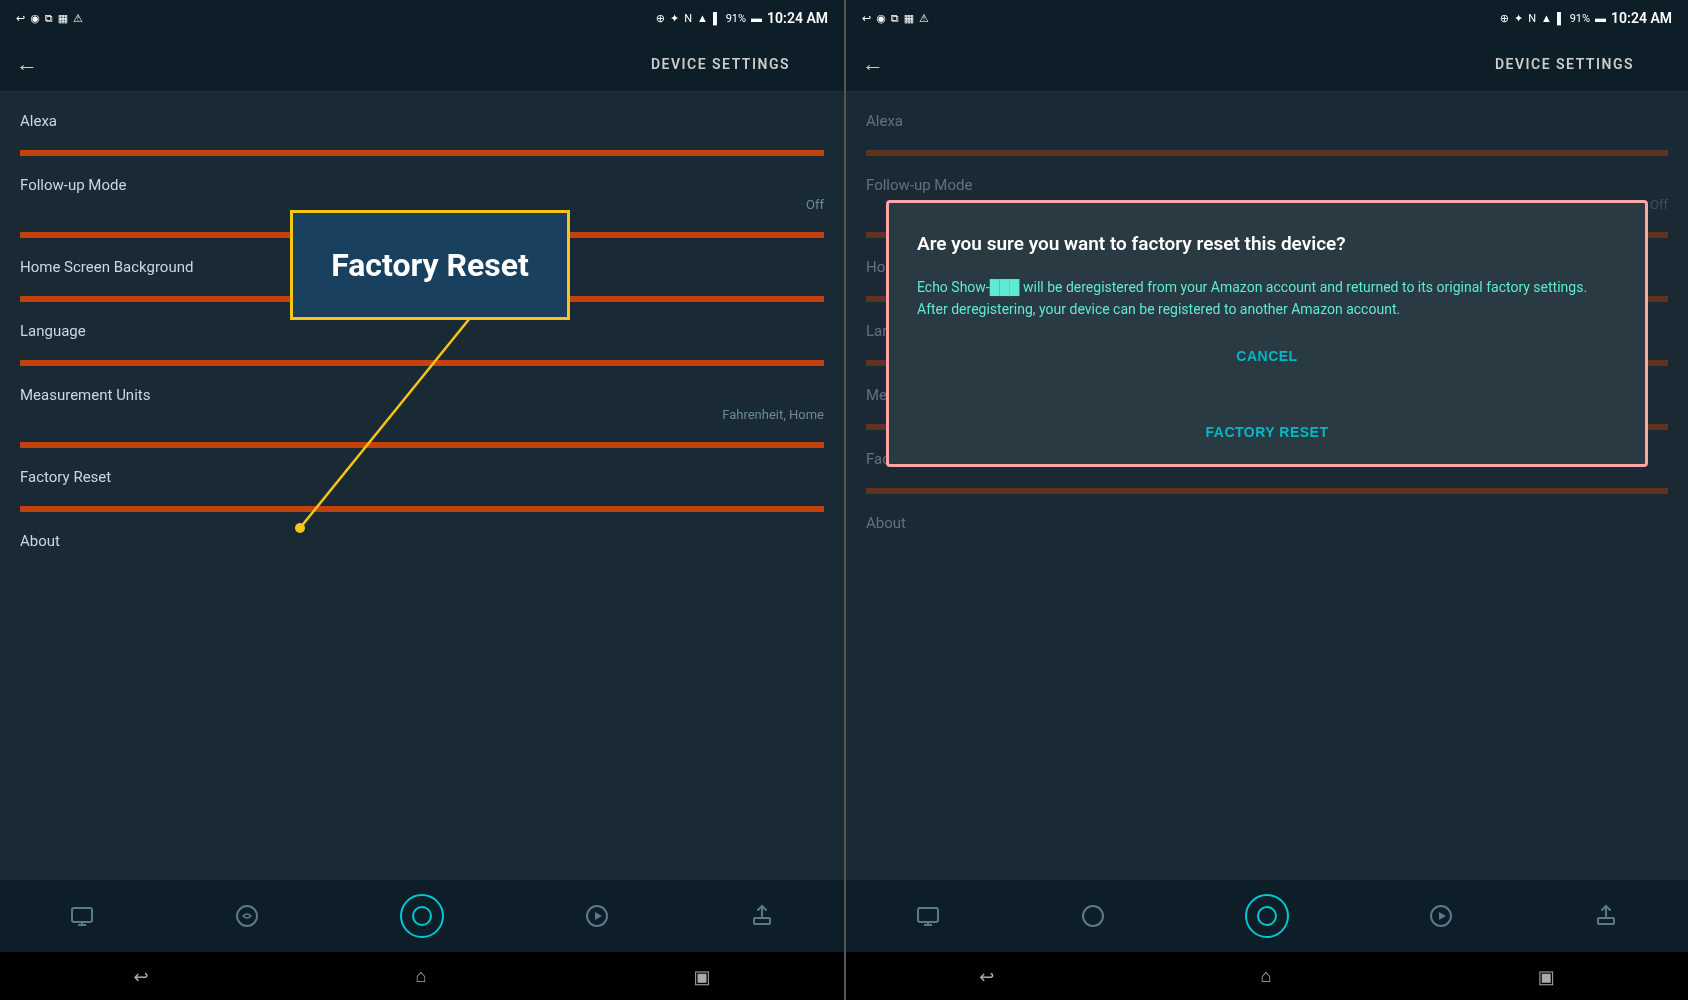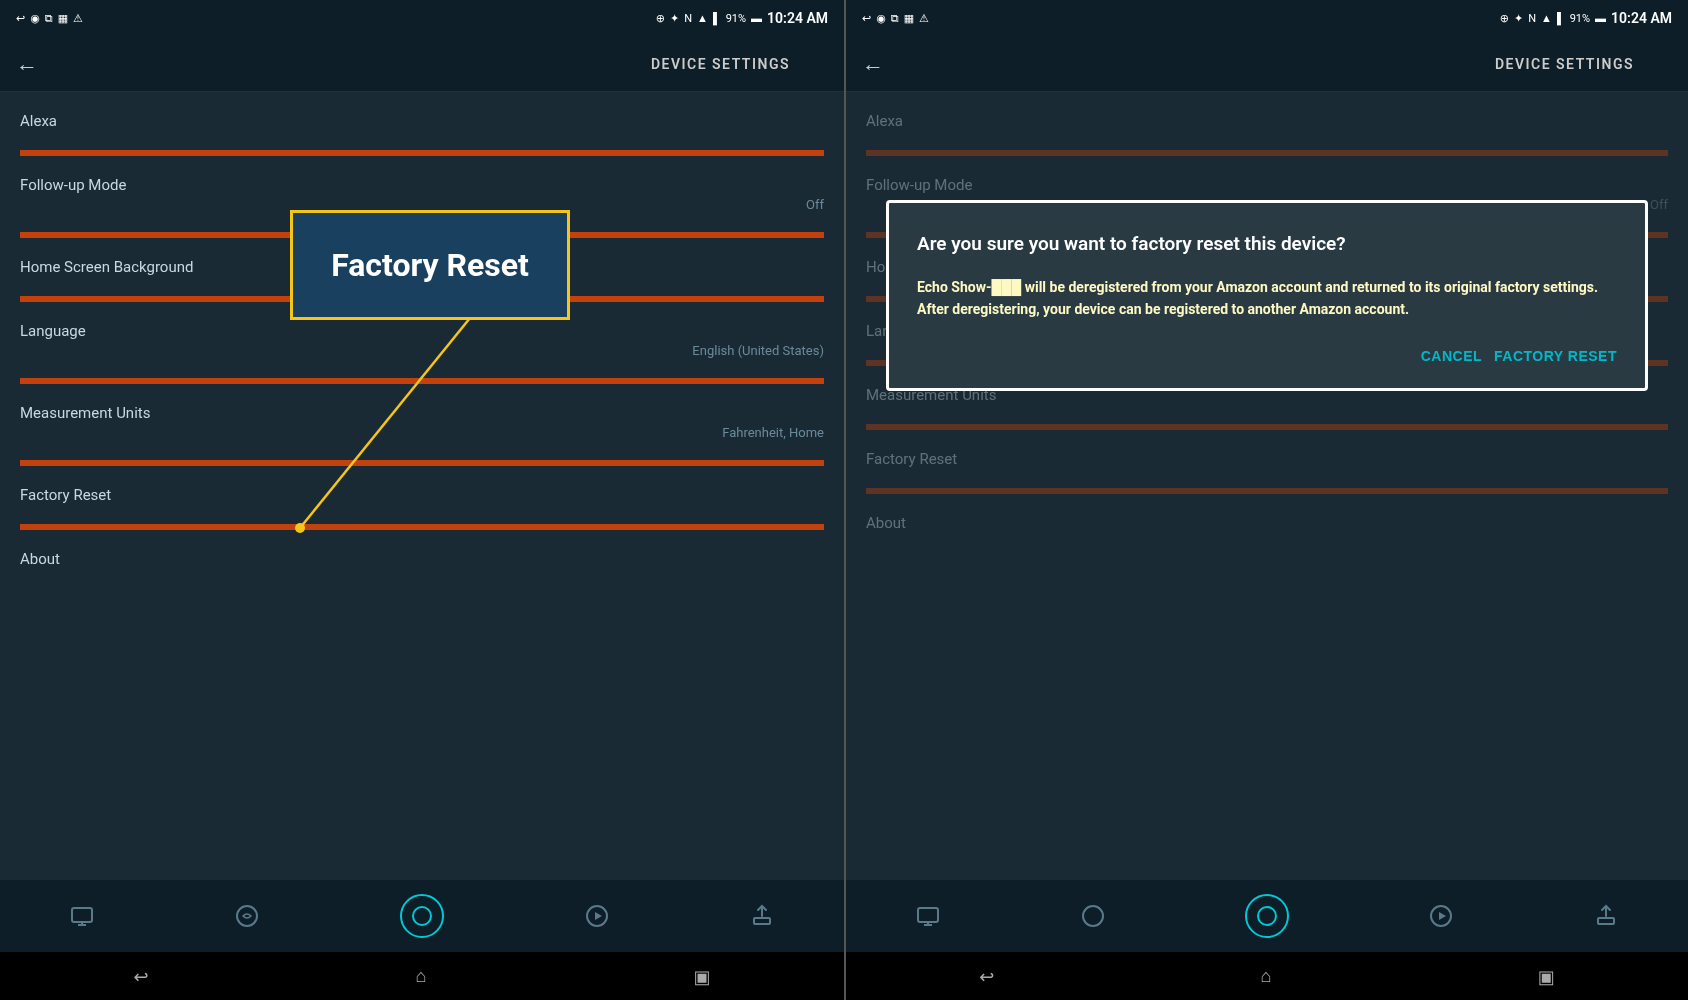--- a/index.html
+++ b/index.html
@@ -150,43 +150,43 @@
       font-weight: 700;
     }
 
     
     .dialog-overlay {
       position: absolute;
       top: 200px;
       left: 40px;
       right: 40px;
       background: #2a3a42;
-      border: 3px solid #ffffff;
+      border: 3px solid #fca5a5;
       border-radius: 4px;
       padding: 28px 28px 20px 28px;
       z-index: 20;
     }
     .dialog-title {
       color: #fff;
       font-size: 19px;
       font-weight: 600;
       line-height: 1.4;
       margin-bottom: 18px;
     }
     .dialog-body {
-      color: #fef9c3;
+      color: #5eead4;
       font-size: 14px;
       line-height: 1.6;
       margin-bottom: 24px;
-      font-weight: bold;
     }
     .dialog-actions {
       display: flex;
       justify-content: flex-end;
-      gap: 12px;
+      gap: 52px;
+      flex-direction: column;
     }
     .dialog-btn {
       color: #00b8c8;
       font-size: 14px;
       font-weight: 700;
       letter-spacing: 0.5px;
       cursor: pointer;
       background: none;
       border: none;
       padding: 4px 0;
@@ -232,21 +232,20 @@
     </div>
     <div class="settings-item">
       <div class="settings-label">Follow-up Mode</div>
       <div class="settings-sublabel">Off</div>
     </div>
     <div class="settings-item">
       <div class="settings-label">Home Screen Background</div>
     </div>
     <div class="settings-item">
       <div class="settings-label">Language</div>
-      <div class="settings-sublabel">English (United States)</div>
     </div>
     <div class="settings-item">
       <div class="settings-label">Measurement Units</div>
       <div class="settings-sublabel">Fahrenheit, Home</div>
     </div>
     <div class="settings-item factory-reset">
       <div class="settings-label">Factory Reset</div>
     </div>
     <div class="settings-item">
       <div class="settings-label">About</div>

